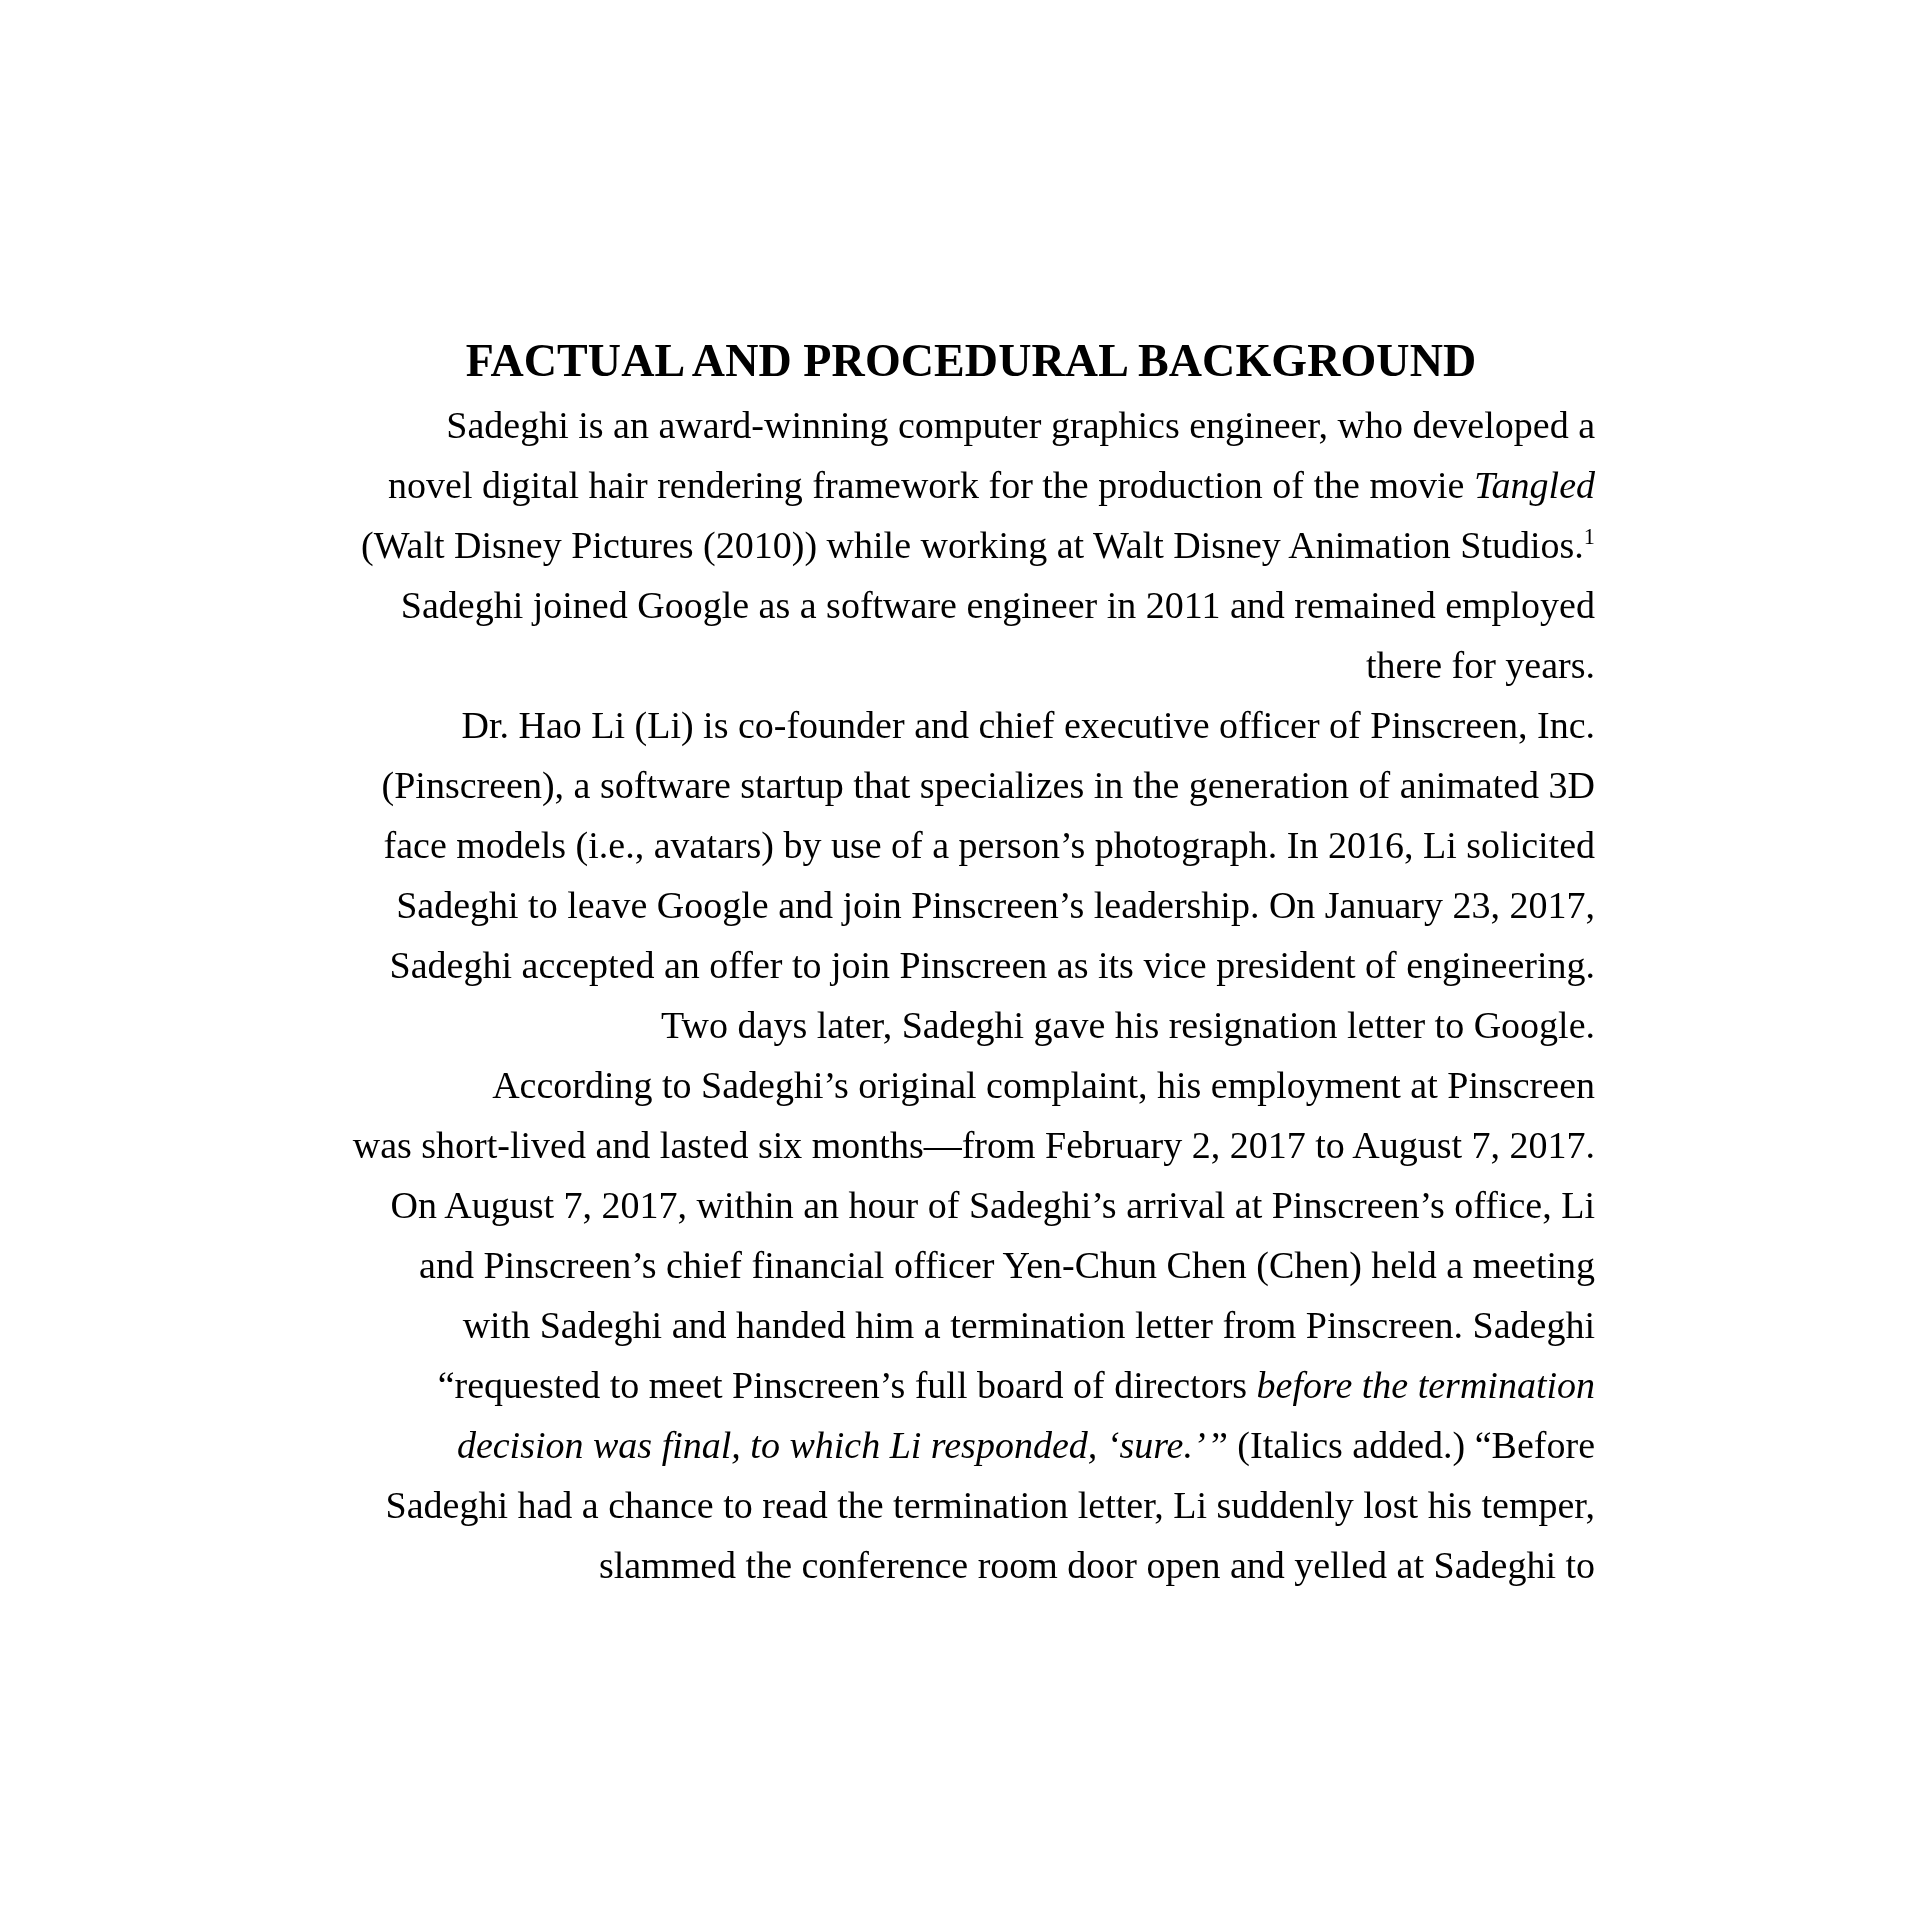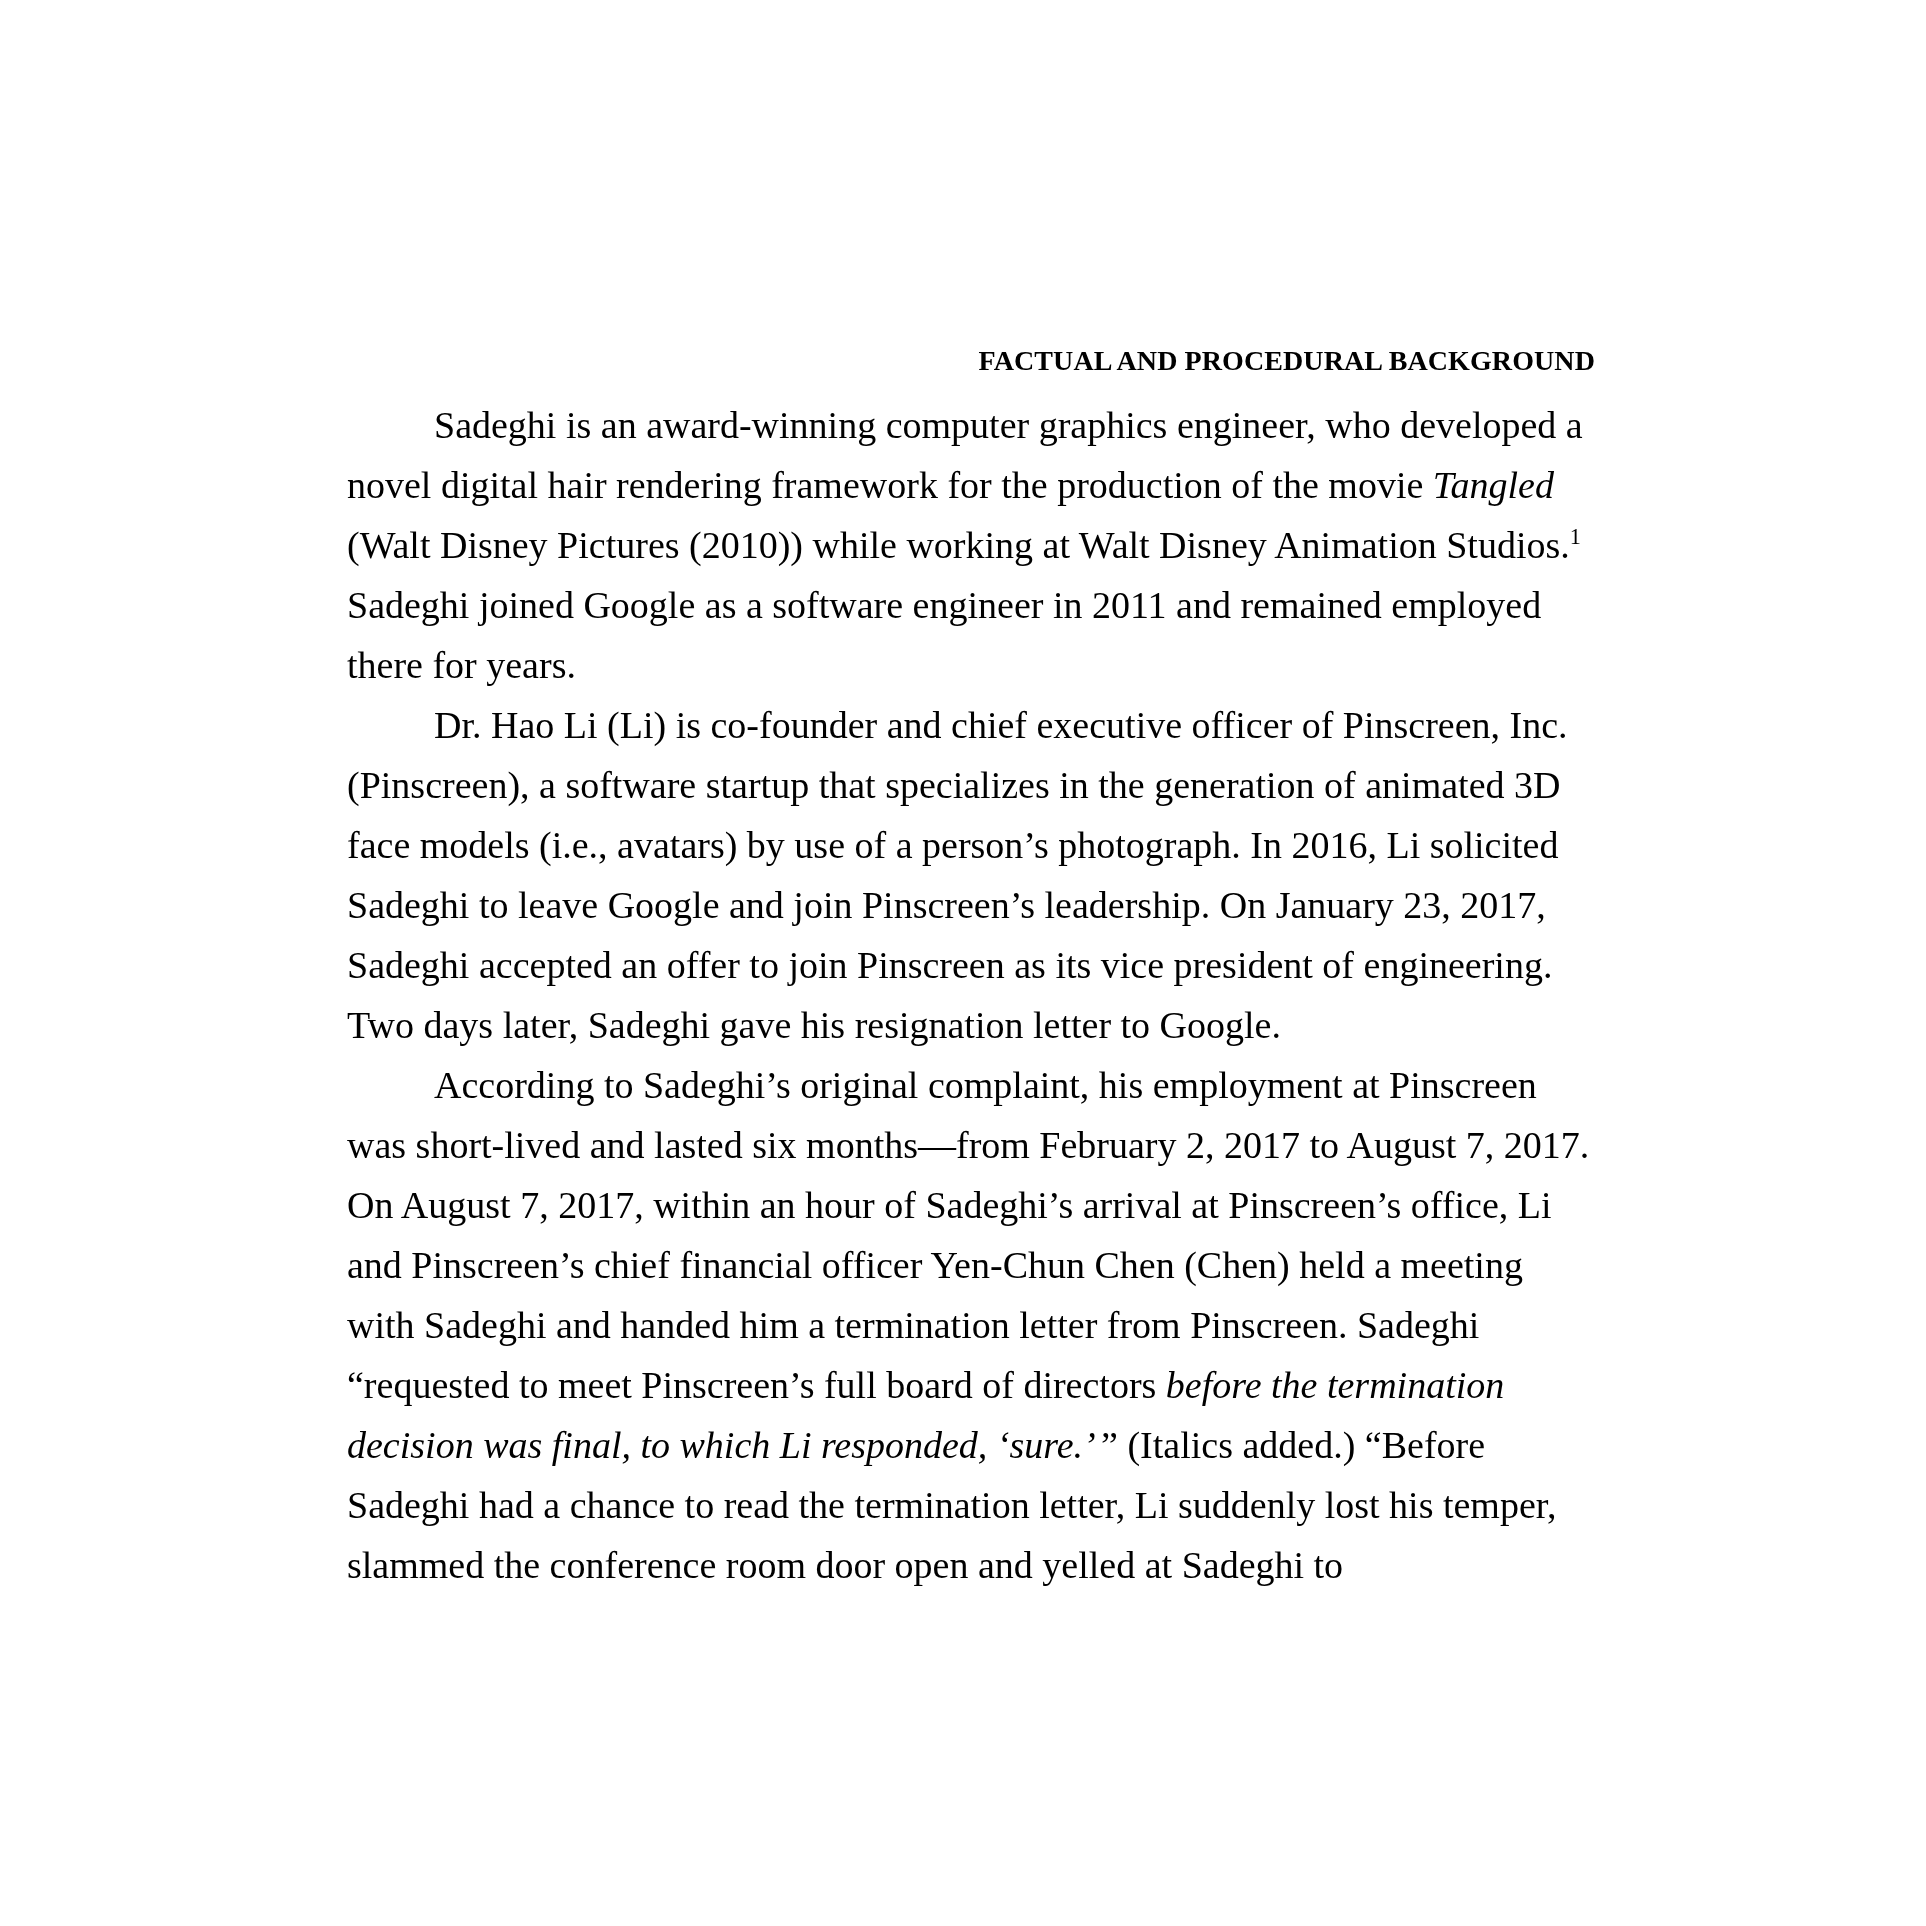--- a/index.html
+++ b/index.html
@@ -24,23 +24,23 @@
 
   
   .text-column {
     position: absolute;
     left: 347px;
     top: 331px;
     width: 1248px;
   }
 
   .doc-heading {
-    font-size: 28px;
+    font-size: 46px;
     font-weight: bold;
-    text-align: right;
+    text-align: center;
     letter-spacing: 0.1px;
     line-height: 60px;
     margin: 0 0 0 0;
     white-space: nowrap;
     font-family: Liberation Serif, serif;
   }
 
   .section-heading {
     font-size: 38px;
     line-height: 60px;
@@ -55,21 +55,21 @@
   }
   .section-heading .sec-gap {
     display: inline-block;
     width: 63px;
   }
 
   .body-para {
     font-size: 38px;
     line-height: 60px;
     margin: 0;
-    text-align: left;
+    text-align: right;
     text-indent: 0;
     hyphens: none;
     -webkit-hyphens: none;
   }
 
   .body-para + .body-para {
     margin-top: 0;
   }
 
   .first-para {

